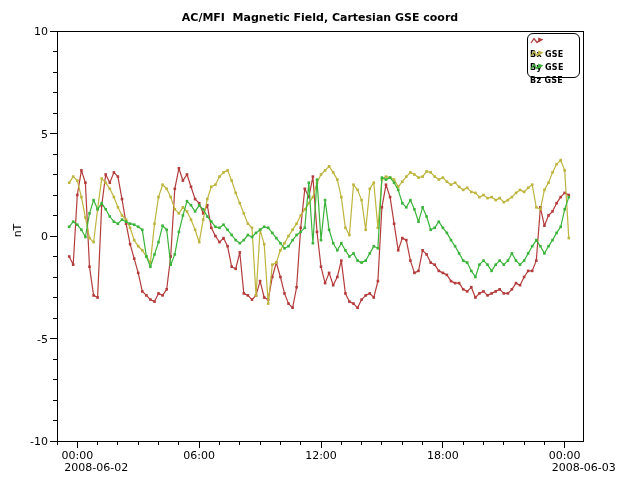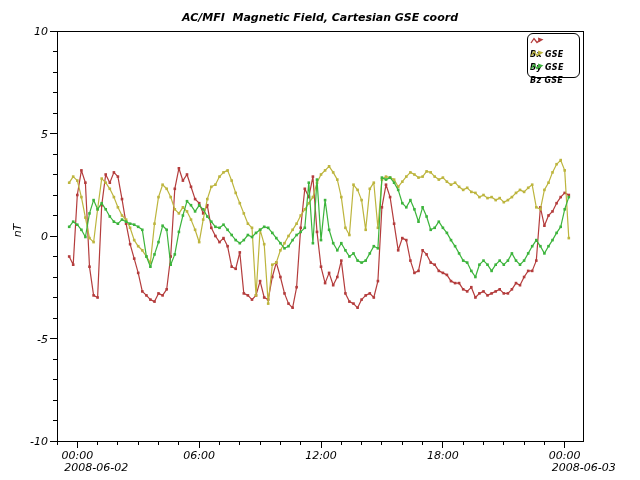--- a/index.html
+++ b/index.html
@@ -1,17 +1,17 @@
 <!DOCTYPE html>
 <html><head>
 <meta charset="utf-8">
 <style>
   html,body{margin:0;padding:0;background:#ffffff;}
   body{width:640px;height:480px;overflow:hidden;font-family:"DejaVu Sans",sans-serif;}
-  .figure{position:relative;width:640px;height:408px;background:#ffffff;font-style:italic;}
+  .figure{position:relative;width:640px;height:408px;background:#ffffff;}
   .chart-title{position:absolute;top:11px;left:0;width:640px;text-align:center;
     font-size:11px;font-weight:bold;color:#000;white-space:pre;}
   .y-axis-label{position:absolute;left:2px;top:224px;width:30px;text-align:center;
     font-size:11px;color:#000;transform:rotate(-90deg);}
   #plot{position:absolute;left:0;top:0;}
   .legend{position:absolute;left:527px;top:33px;width:46px;background:#fff;
     border:1px solid #000;border-radius:6px;padding:2px 3px 2px 2px;}
   .lrow{display:flex;height:13px;flex-direction:column;}
   .llab{font-size:8px;font-weight:bold;color:#000;letter-spacing:0.3px;}
   svg.lmark{flex:0 0 14px;margin-right:1px;}

